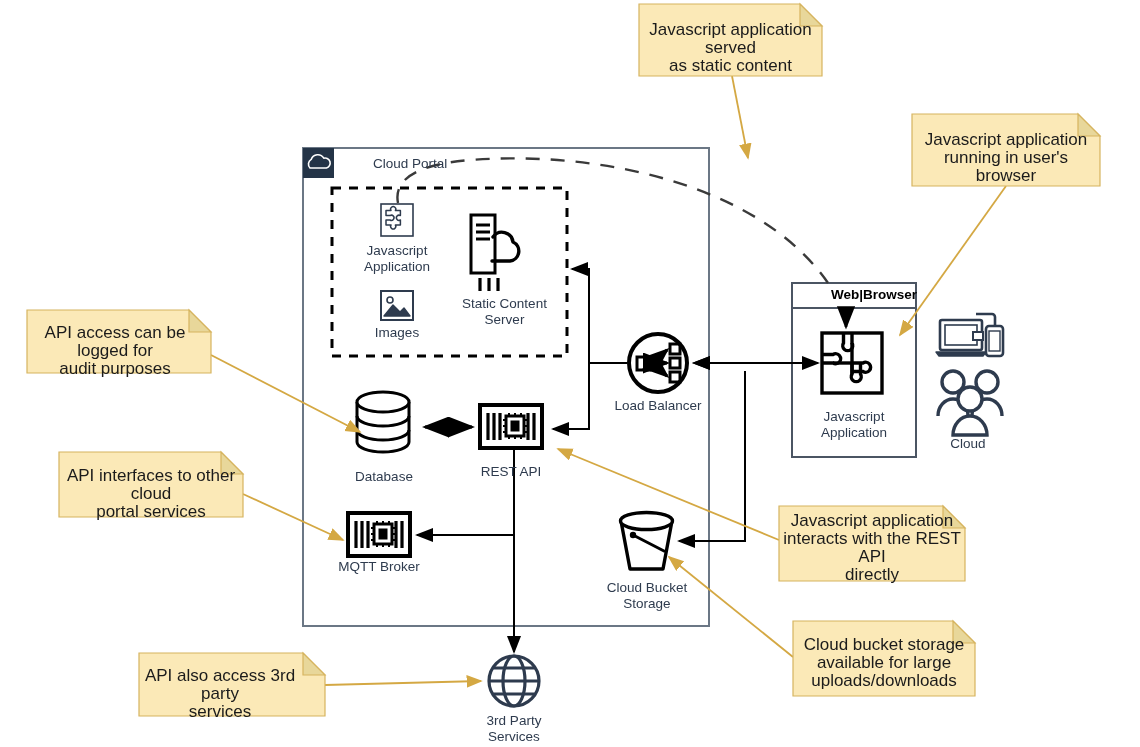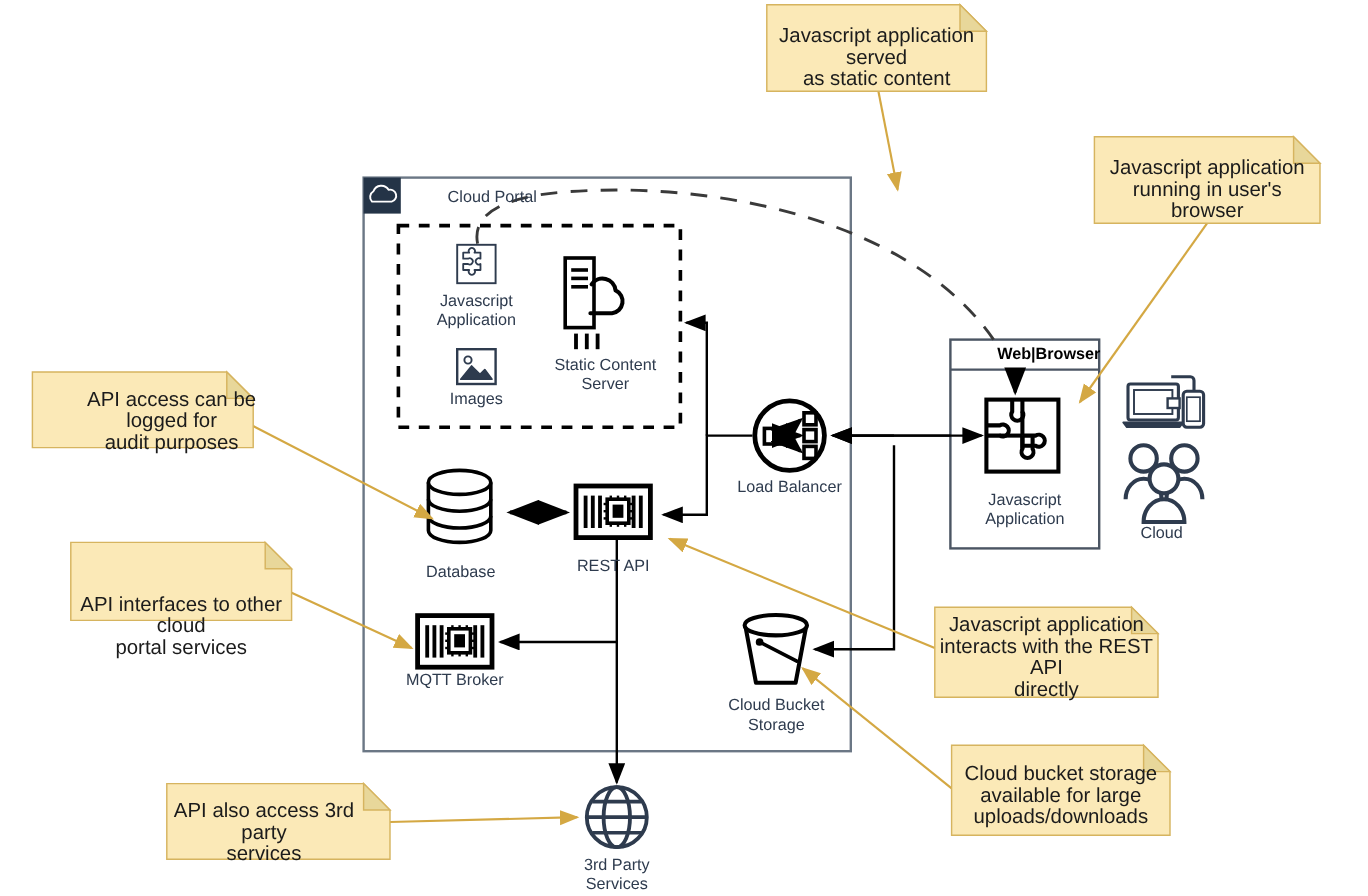--- a/index.html
+++ b/index.html
@@ -335,24 +335,24 @@
 
   <div class="node-label" style="left:792px; top:409px; width:124px;">Javascript
 Application</div>
 
   <div class="note-text" style="left:639px; top:21px; width:183px;">Javascript application served
 as static content</div>
 
   <div class="note-text" style="left:912px; top:131px; width:188px;">Javascript application
 running in user's browser</div>
 
-  <div class="note-text" style="left:27px; top:324px; width:176px;padding-left:28px;">API access can be logged for
+  <div class="note-text" style="left:27px; top:324px; width:176px;">API access can be logged for
 audit purposes</div>
 
-  <div class="note-text" style="left:59px; top:467px; width:184px;margin-top:28px;">API interfaces to other cloud
+  <div class="note-text" style="left:59px; top:467px; width:184px;">API interfaces to other cloud
 portal services</div>
 
   <div class="note-text" style="left:139px; top:667px; width:162px;">API also access 3rd party
 services</div>
 
   <div class="note-text" style="left:779px; top:512px; width:186px;">Javascript application
 interacts with the REST API
 directly</div>
 
   <div class="note-text" style="left:793px; top:636px; width:182px;">Cloud bucket storage

